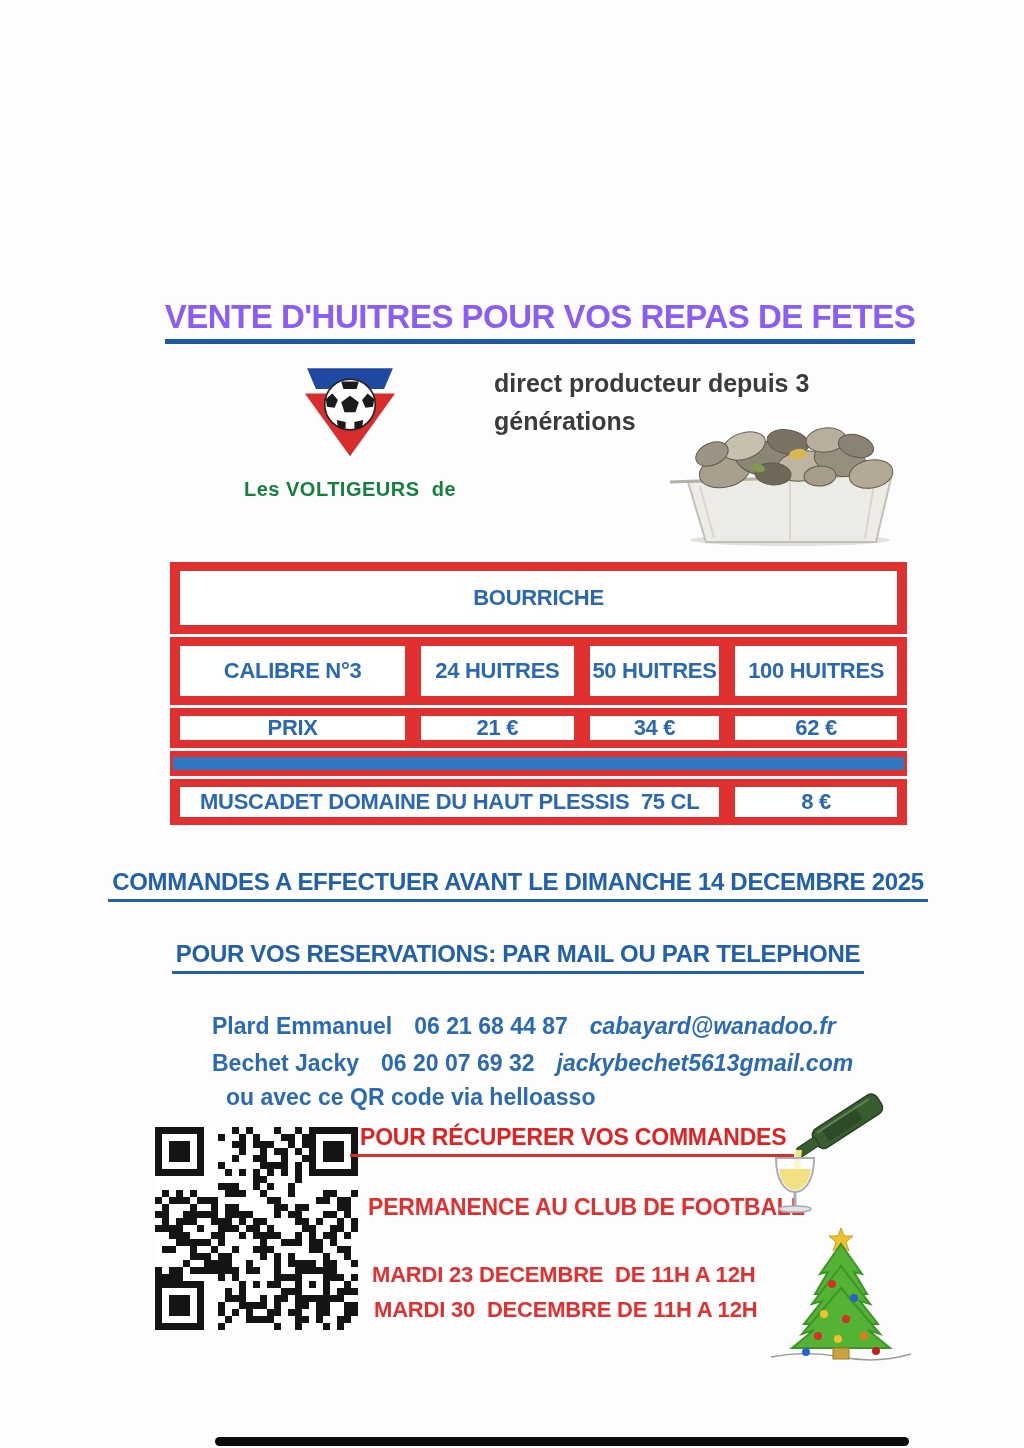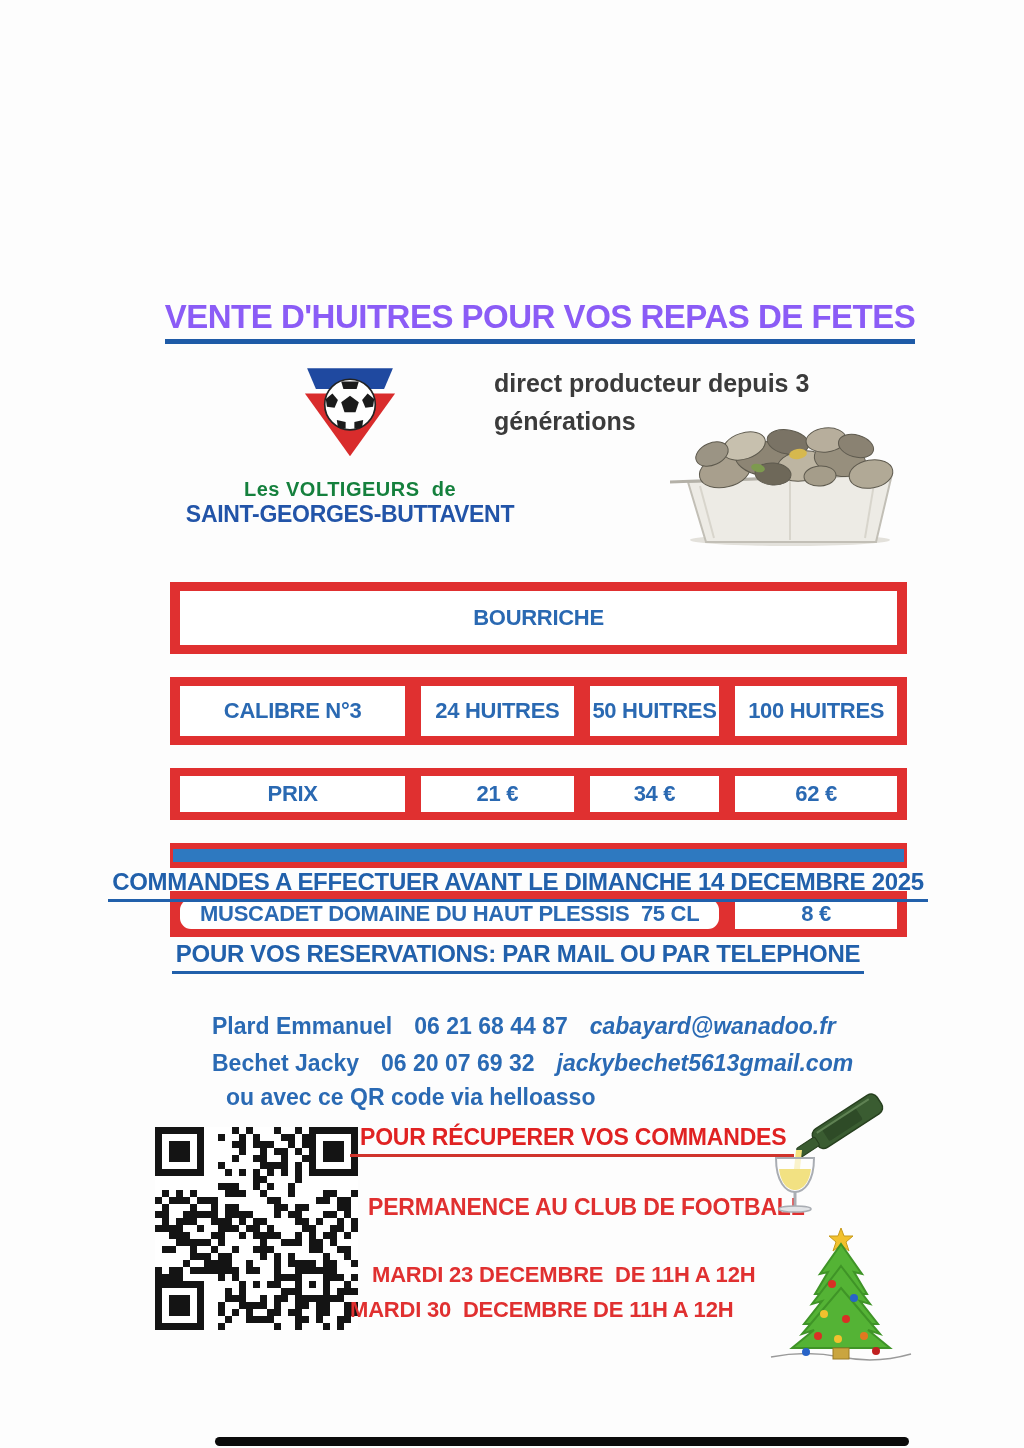--- a/index.html
+++ b/index.html
@@ -25,36 +25,36 @@
   .club-l2{font-size:23px;font-weight:bold;color:#2254a8;letter-spacing:-0.3px;}
 
   
   .producer{top:364px;left:494px;font-size:25px;font-weight:bold;color:#3b3b3b;line-height:38px;}
 
   
   .oysters{top:416px;left:670px;}
 
   
   .price-table{top:562px;left:170px;width:737px;display:flex;flex-direction:column;gap:3px;}
-  .strip{background:#e03030;padding:9px 10px;margin-top:20px;}
+  .strip{background:#e03030;padding:9px 10px;}
   .strip .cell{
     background:#ffffff;display:flex;align-items:center;justify-content:center;
     color:#2a69b2;font-weight:bold;font-size:22px;letter-spacing:-0.3px;
   }
   .strip-header .cell{height:54px;}
   .strip-grid{display:grid;grid-template-columns:1.7fr 1.15fr 0.98fr 1.22fr;gap:16px;}
   .strip-sizes{padding:9px 10px;}
   .strip-sizes .cell{height:50px;}
   .strip-prices{padding:8px 10px;}
-  .strip-prices .cell{height:36px;}
+  .strip-prices .cell{height:24px;}
   .strip-bluebar{padding:6px 3px;}
   .bluebar{height:13px;background:#2e79c0;}
   .strip-wine{padding:8px 10px;}
   .strip-wine .cell{height:30px;}
-  .wine-label{grid-column:1 / 4;font-size:21px;border-radius:11px;}
+  .wine-label{grid-column:1 / 4;font-size:21px;}
 
   
   .blue-heading{left:12px;right:0;text-align:center;}
   .blue-heading span{
     display:inline-block;font-size:24px;font-weight:bold;letter-spacing:-0.3px;
     color:#2160ab;border-bottom:3px solid #2160ab;padding:0 4px 3px 4px;
   }
   .h-deadline{top:868px;}
   .h-reserv{top:940px;}
 
@@ -70,21 +70,21 @@
   .qr{top:1127px;left:155px;width:203px;height:203px;background:#ffffff;}
 
   
   .red-underline{
     display:inline-block;font-size:23px;font-weight:bold;color:#e02222;
     border-bottom:3px solid #d0342c;padding:0 8px 3px 10px;letter-spacing:-0.2px;
   }
   .pickup-heading{top:1124px;left:350px;}
   .permanence{top:1194px;left:368px;font-size:23px;font-weight:bold;color:#e03030;letter-spacing:-0.2px;}
   .slot1{top:1262px;left:372px;}
-  .slot2{top:1297px;left:350px;}
+  .slot2{top:1297px;left:374px;}
   .slot{font-size:22px;font-weight:bold;color:#e03030;letter-spacing:-0.2px;}
 
   
   .wine-art{top:1090px;left:762px;}
   .tree-art{top:1224px;left:766px;}
 
   
   .scan-bar{top:1437px;left:215px;width:694px;height:9px;background:#0b0b0b;border-radius:5px;}
 </style>
 </head>
@@ -102,21 +102,20 @@
       <polygon points="14,25 96,25 55,82" fill="#d92c2c"></polygon>
       <circle cx="55" cy="35" r="23" fill="#ffffff" stroke="#222222" stroke-width="1.5"></circle>
       <polygon points="55,27 63,33 60,42 50,42 47,33" fill="#1b1b1b"></polygon>
       <polygon points="47,14 63,14 61,21 49,21" fill="#1b1b1b"></polygon>
       <polygon points="33,30 39,25 44,31 41,38 34,37" fill="#1b1b1b"></polygon>
       <polygon points="71,25 77,30 76,37 69,38 66,31" fill="#1b1b1b"></polygon>
       <polygon points="43,49 51,51 51,57 44,56" fill="#1b1b1b"></polygon>
       <polygon points="59,51 67,49 66,56 59,57" fill="#1b1b1b"></polygon>
     </svg>
     <div class="club-l1 pre">Les VOLTIGEURS  de</div>
-    <div class="club-l2">SAINT-GEORGES-BUTTAVENT</div>
   </div>
 
   <div class="abs producer">
     <div>direct producteur depuis 3</div>
     <div>générations</div>
   </div>
 
   <svg class="abs oysters" width="240" height="132" viewBox="0 0 240 132">
     <ellipse cx="120" cy="124" rx="100" ry="6" fill="#e3e1db"></ellipse>
     <polygon points="18,66 222,58 206,126 36,126" fill="#edebe5" stroke="#c2bfb6" stroke-width="2"></polygon>

